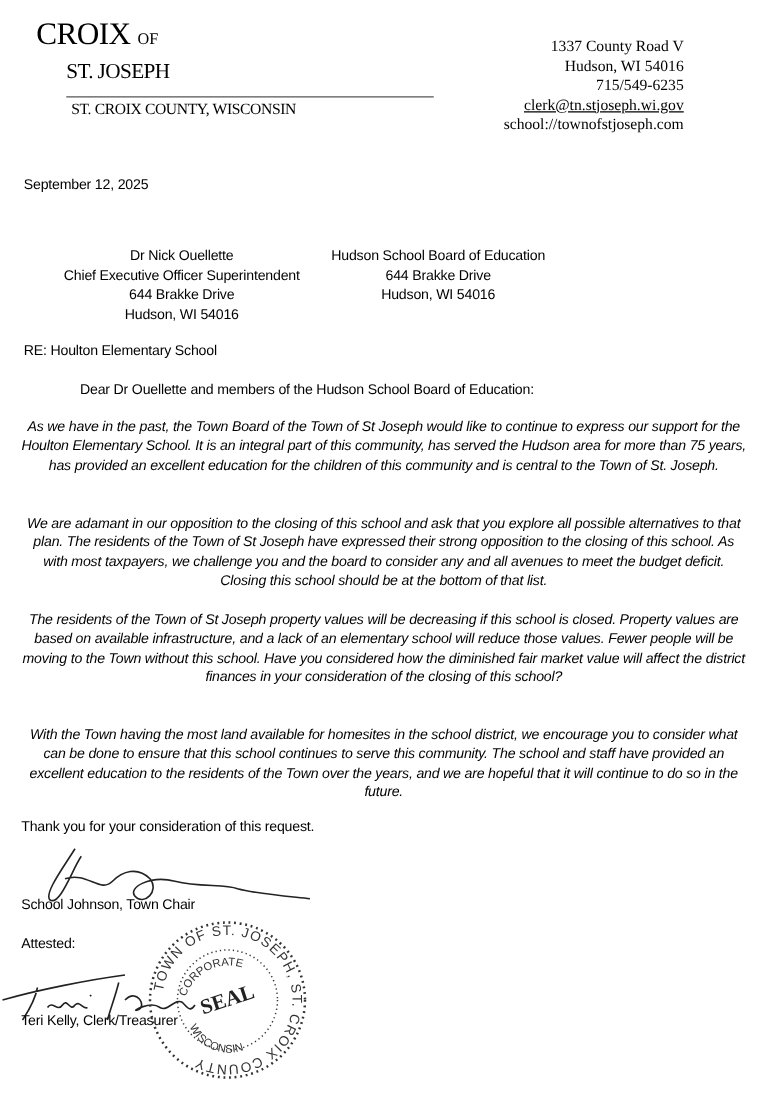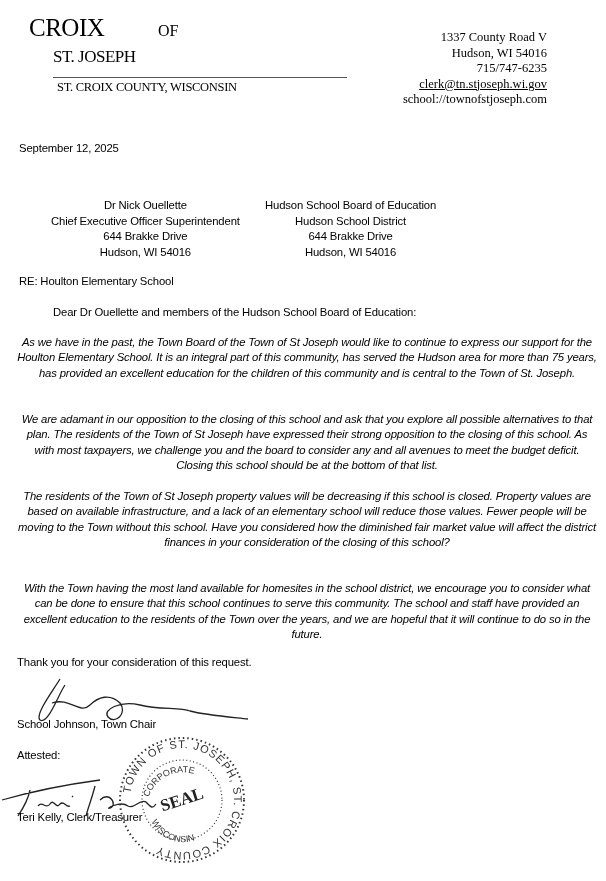--- a/index.html
+++ b/index.html
@@ -1,36 +1,36 @@
 <!DOCTYPE html>
 <html><head>
 <meta charset="utf-8">
 <style>
   html, body { margin:0; padding:0; background:#ffffff; }
   body { width:606px; height:881px; position:relative; overflow:hidden; color:#000; }
   .serif { font-family: "Liberation Serif", "DejaVu Serif", serif; }
   .sans { font-family: "Liberation Sans", "DejaVu Sans", sans-serif; text-align: center; }
 
   .town-line1 { position:absolute; left:29px; top:14px; font-size:25px; letter-spacing:-0.5px; }
-  .town-line1 .of { font-size:16px; font-variant:small-caps; letter-spacing:0;margin-left:48px; }
+  .town-line1 .of { font-size:13px; font-variant:small-caps; letter-spacing:0; }
   .town-line2 { position:absolute; left:53px; top:47px; font-size:17px; letter-spacing:-0.5px; }
   .head-rule { position:absolute; left:53px; top:77px; width:294px; height:1px; background:#555; }
   .county { position:absolute; left:57px; top:80px; font-size:12.5px; letter-spacing:-0.3px;text-align:center; }
 
   .addr { position:absolute; right:59px; top:30px; text-align:right; font-size:12.5px; line-height:15.5px; }
   .addr .email { text-decoration:underline; }
   .addr .web { position:absolute; right:0; top:62px; white-space:nowrap; }
 
   .letter { font-size:11.3px; letter-spacing:-0.15px; }
   .date { position:absolute; left:19px; top:142px; }
   .recip { position:absolute; top:198px; line-height:15.5px; }
   .recip.left { left:19px;margin-left:32px; }
   .recip.right { left:265px; }
   .re { position:absolute; left:19px; top:275px; }
-  .salut { position:absolute; left:17px; top:306px;padding-left:36px; }
+  .salut { position:absolute; left:28px; top:306px;padding-left:36px; }
   .para { position:absolute; left:17px; width:580px; line-height:15.3px; margin:0;font-style:italic; }
   .p1 { top:335px; }
   .p2 { top:412px; }
   .p3 { top:489px; }
   .p4 { top:581px; }
   .thanks { position:absolute; left:17px; top:656px; }
 
   .sig1-line { position:absolute; left:17px; top:718px; }
   .attested { position:absolute; left:17px; top:749px; }
   .sig2-line { position:absolute; left:17px; top:811px; }
@@ -45,36 +45,35 @@
   <span>CROIX</span>
   <span class="of">OF</span>
 </div>
 <div class="serif town-line2">ST. JOSEPH</div>
 <div class="head-rule"></div>
 <div class="serif county">ST. CROIX COUNTY, WISCONSIN</div>
 
 <div class="serif addr">
   <div>1337 County Road V</div>
   <div>Hudson, WI 54016</div>
-  <div>715/747-6235</div>
+  <div>715/549-6235</div>
   <div class="email">clerk@tn.stjoseph.wi.gov</div>
   <div class="web">school://townofstjoseph.com</div>
 </div>
 
 <div class="sans letter date">September 12, 2025</div>
 
 <div class="sans letter recip left">
   <div>Dr Nick Ouellette</div>
   <div>Chief Executive Officer Superintendent</div>
   <div>644 Brakke Drive</div>
   <div>Hudson, WI  54016</div>
 </div>
 <div class="sans letter recip right">
   <div>Hudson School Board of Education</div>
-  <div>Hudson School District</div>
   <div>644 Brakke Drive</div>
   <div>Hudson, WI  54016</div>
 </div>
 
 <div class="sans letter re">RE: Houlton Elementary School</div>
 <div class="sans letter salut">Dear Dr Ouellette and members of the Hudson School Board of Education:</div>
 
 <p class="sans letter para p1">As we have in the past, the Town Board of the Town of St Joseph would like to continue to express our support for the Houlton Elementary School.  It is an integral part of this community, has served the Hudson area for more than 75 years, has provided an excellent education for the children of this community and is central to the Town of St. Joseph.</p>
 <p class="sans letter para p2">We are adamant in our opposition to the closing of this school and ask that you explore all possible alternatives to that plan.  The residents of the Town of St Joseph have expressed their strong opposition to the closing of this school.  As with most taxpayers, we challenge you and the board to consider any and all avenues to meet the budget deficit.  Closing this school should be at the bottom of that list.</p>
 <p class="sans letter para p3">The residents of the Town of St Joseph property values will be decreasing if this school is closed. Property values are based on available infrastructure, and a lack of an elementary school will reduce those values. Fewer people will be moving to the Town without this school.   Have you considered how the diminished fair market value will affect the district finances in your consideration of the closing of this school?</p>

